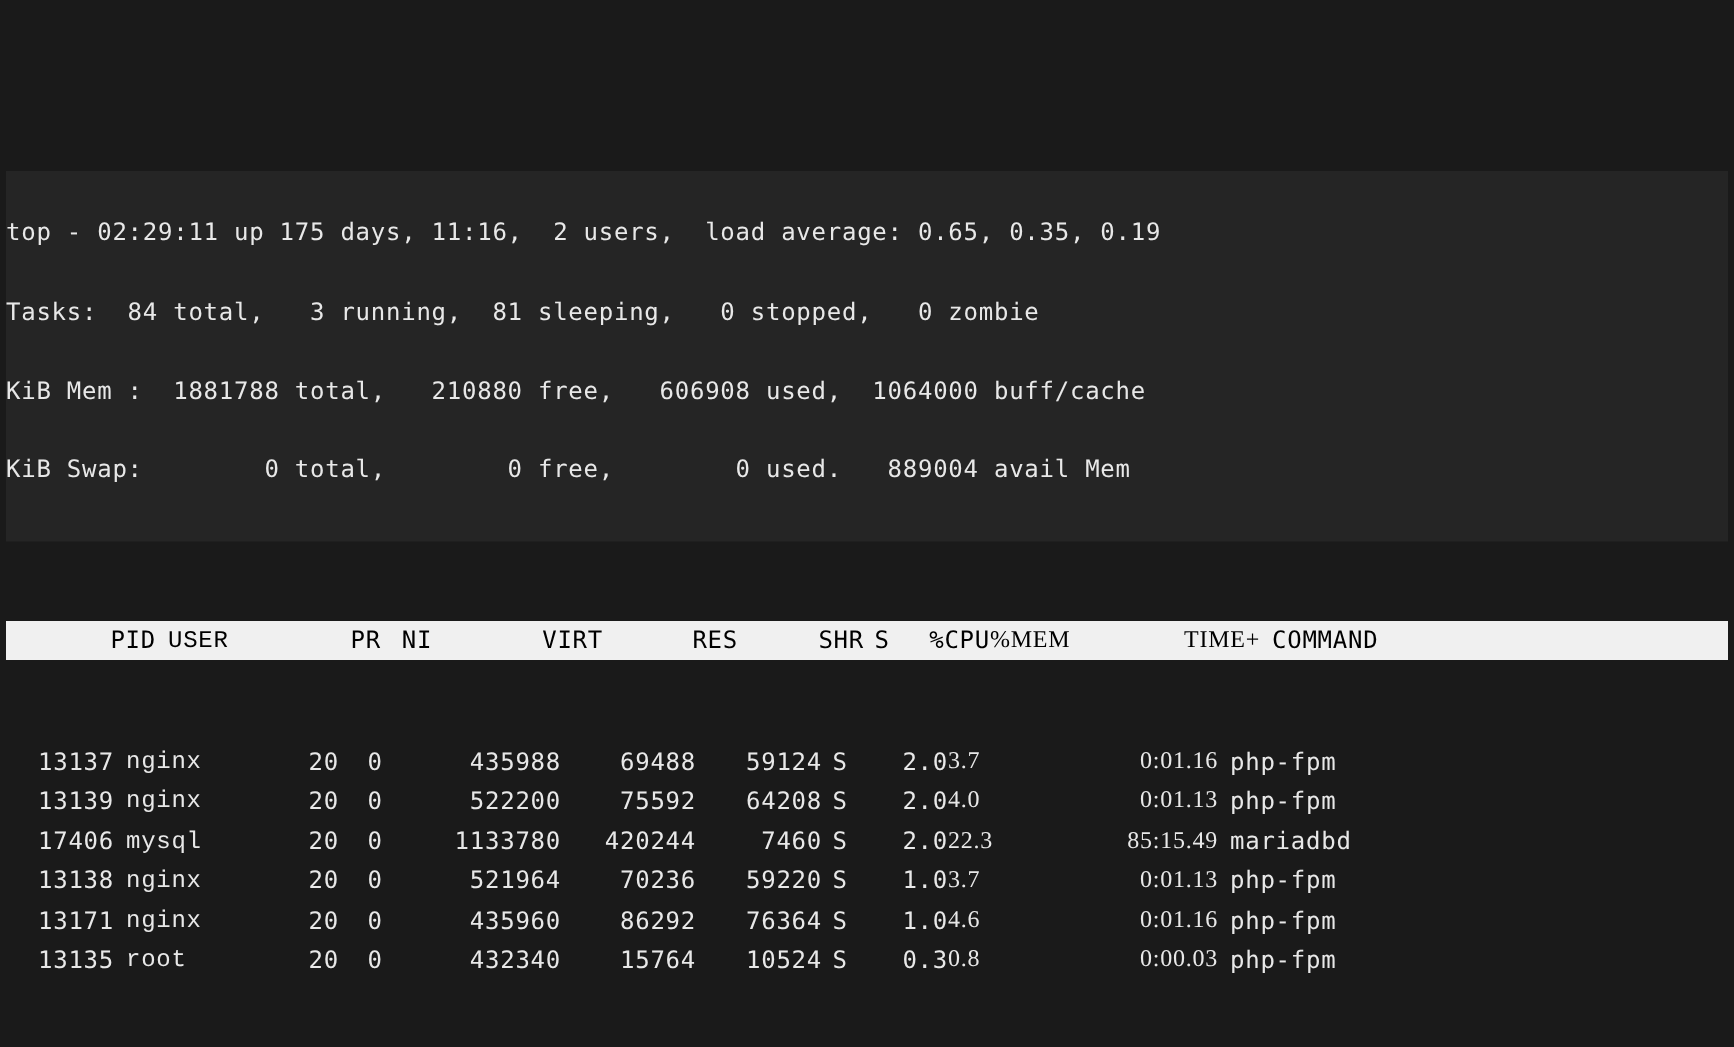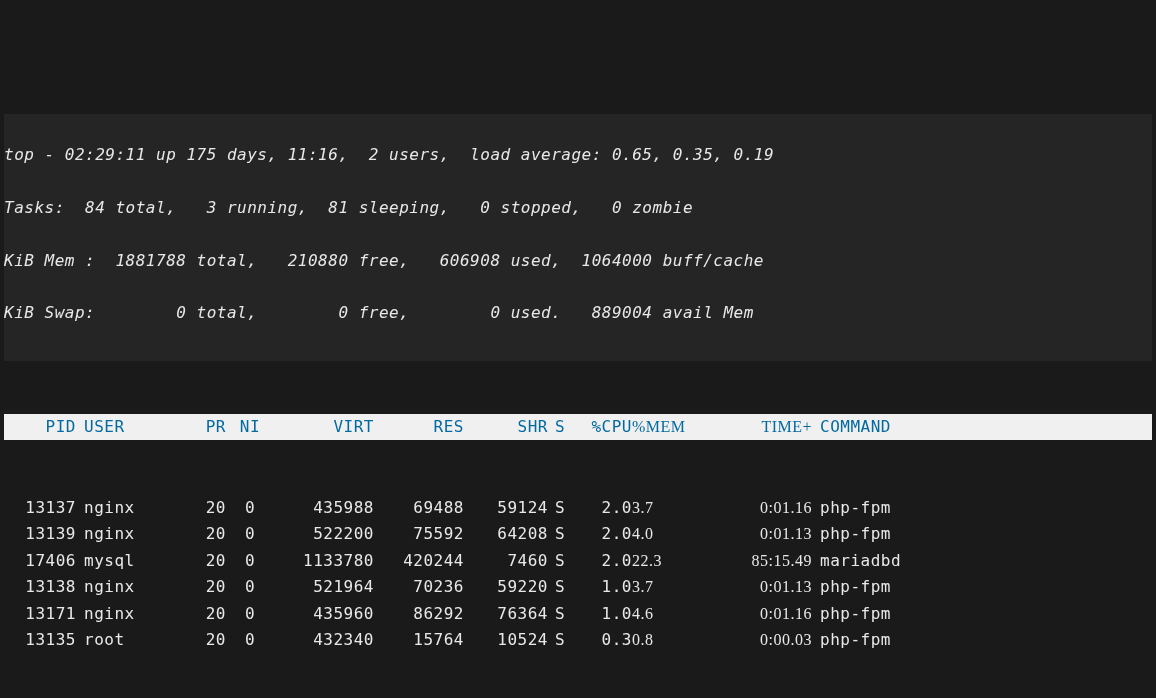--- a/index.html
+++ b/index.html
@@ -10,31 +10,31 @@
       font-size: 16px;
       line-height: 1.65;
       padding: 8px 4px;
       white-space: pre;
       letter-spacing: 0.5px;
       font-weight: 500;
     }
     .summary {
       background: #252525;
       padding: 2px 0 8px 0;
-      font-style: italic;
     }
     .header-row {
       background: #f0f0f0;
-      color: #0369a1;
+      color: #000000;
+      padding-left: 28px;
     }
     .row {
       display: flex;
     }
     .col-pid   { width: 72px; text-align: right; }
-    .col-user  { width: 90px; text-align: left; padding-left: 8px; }
+    .col-user  { width: 90px; text-align: left; padding-left: 8px; font-family: Liberation Mono, monospace; }
     .col-pr    { width: 60px; text-align: right; }
     .col-ni    { width: 48px; text-align: center; }
     .col-virt  { width: 100px; text-align: right; }
     .col-res   { width: 90px; text-align: right; }
     .col-shr   { width: 84px; text-align: right; }
     .col-s     { width: 24px; text-align: center; }
     .col-cpu   { width: 60px; text-align: right; }
     .col-mem   { width: 60px; text-align: left; font-family: Liberation Serif, serif; }
     .col-time  { width: 120px; text-align: right; font-family: Liberation Serif, serif; }
     .col-cmd   { flex: 1; text-align: left; padding-left: 8px; }

